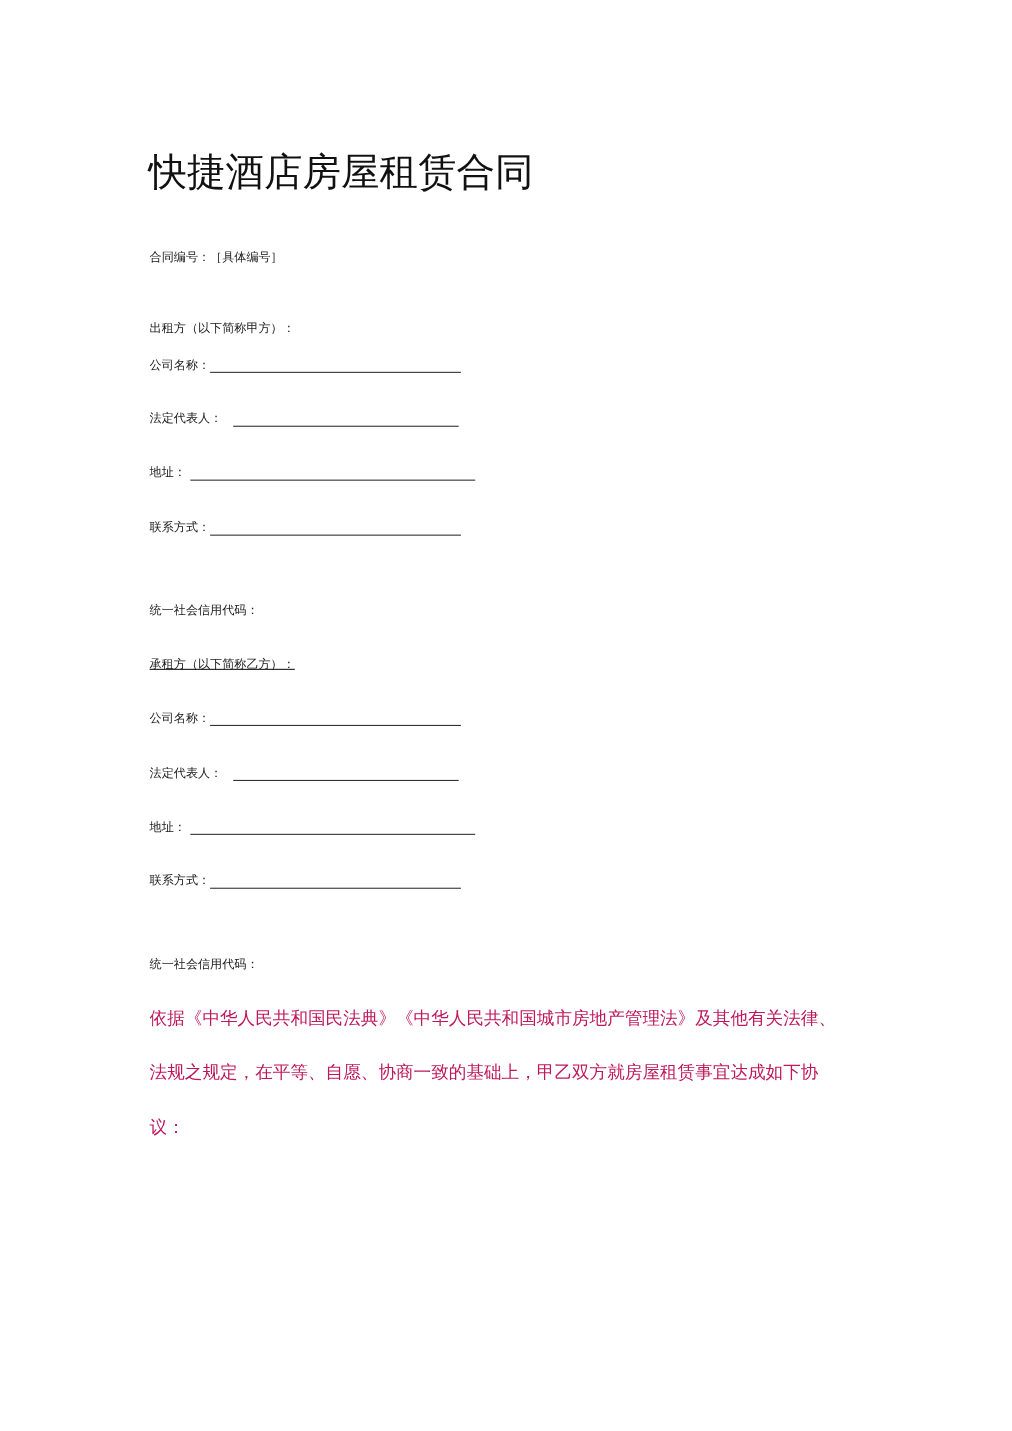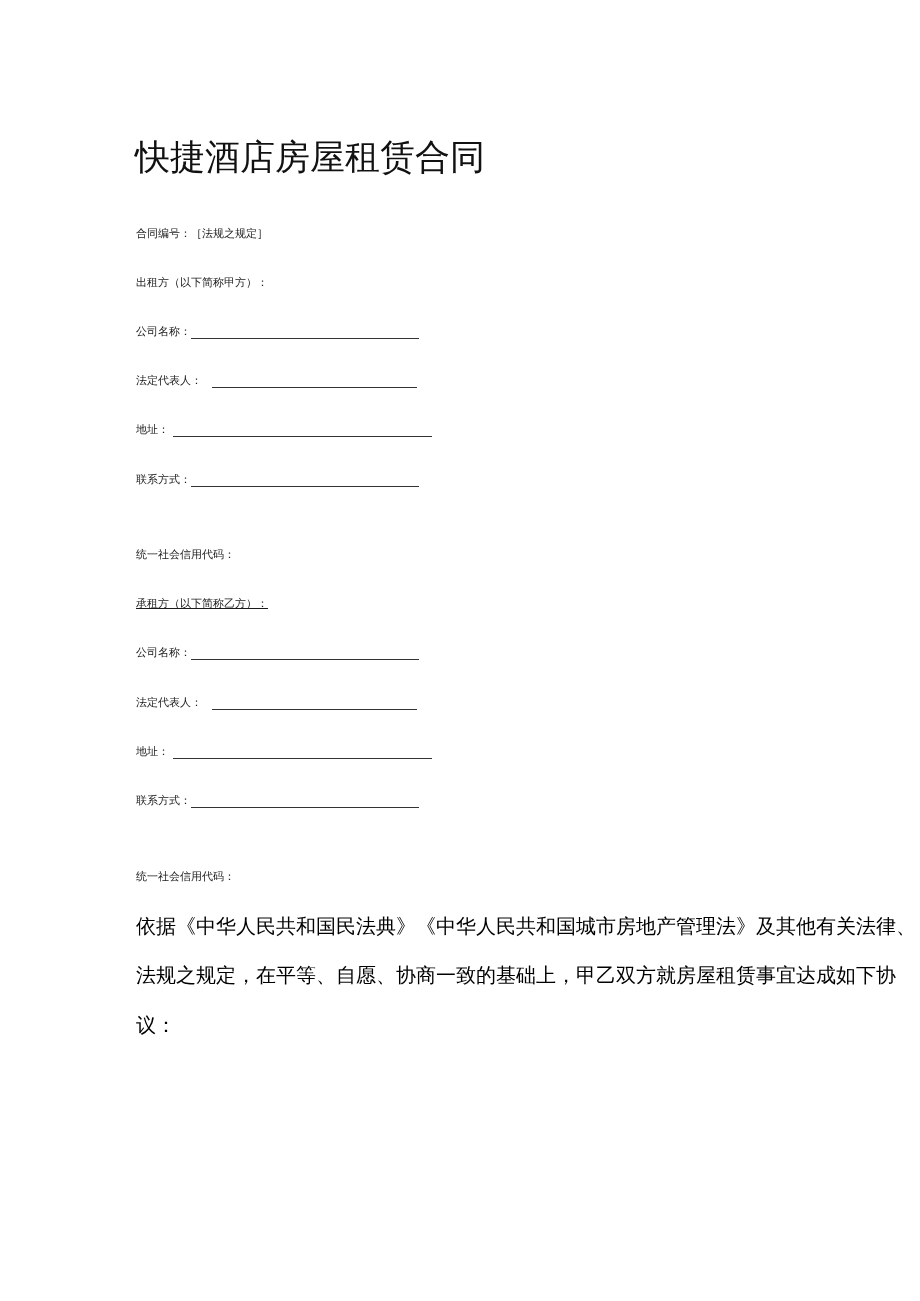--- a/index.html
+++ b/index.html
@@ -46,39 +46,39 @@
     }
     .blank {
       display: inline-block;
       border-bottom: 1px solid #333;
       height: 16px;
       margin-bottom: 4px;
     }
     .para-line {
       position: absolute;
       left: 136px;
-      font-size: 20px;
+      font-size: 16px;
       line-height: 22px;
-      color: #000000;
+      color: #be185d;
       white-space: nowrap;
     }
   </style>
 </head>
 <body>
 
 <div class="page">
 
   <h1 class="title">快捷酒店房屋租赁合同</h1>
 
   <div class="line" style="top:223px;">
     <span>合同编号：</span>
-    <span>［法规之规定］</span>
+    <span>［具体编号］</span>
   </div>
 
-  <div class="line" style="top:272px;">
+  <div class="line" style="top:288px;">
     <span>出租方（以下简称甲方）：</span>
   </div>
 
   <div class="line" style="top:321px;">
     <span>公司名称：</span>
     <span class="blank" style="width:228px;"></span>
   </div>
 
   <div class="line" style="top:370px;">
     <span>法定代表人：</span>

